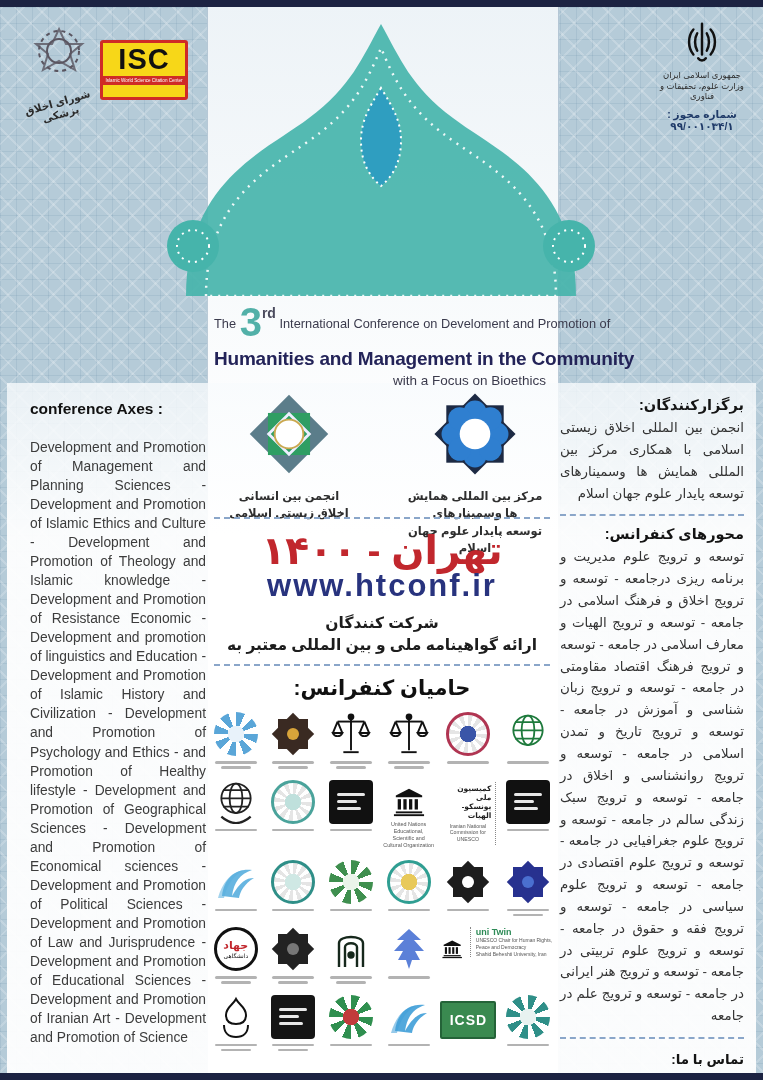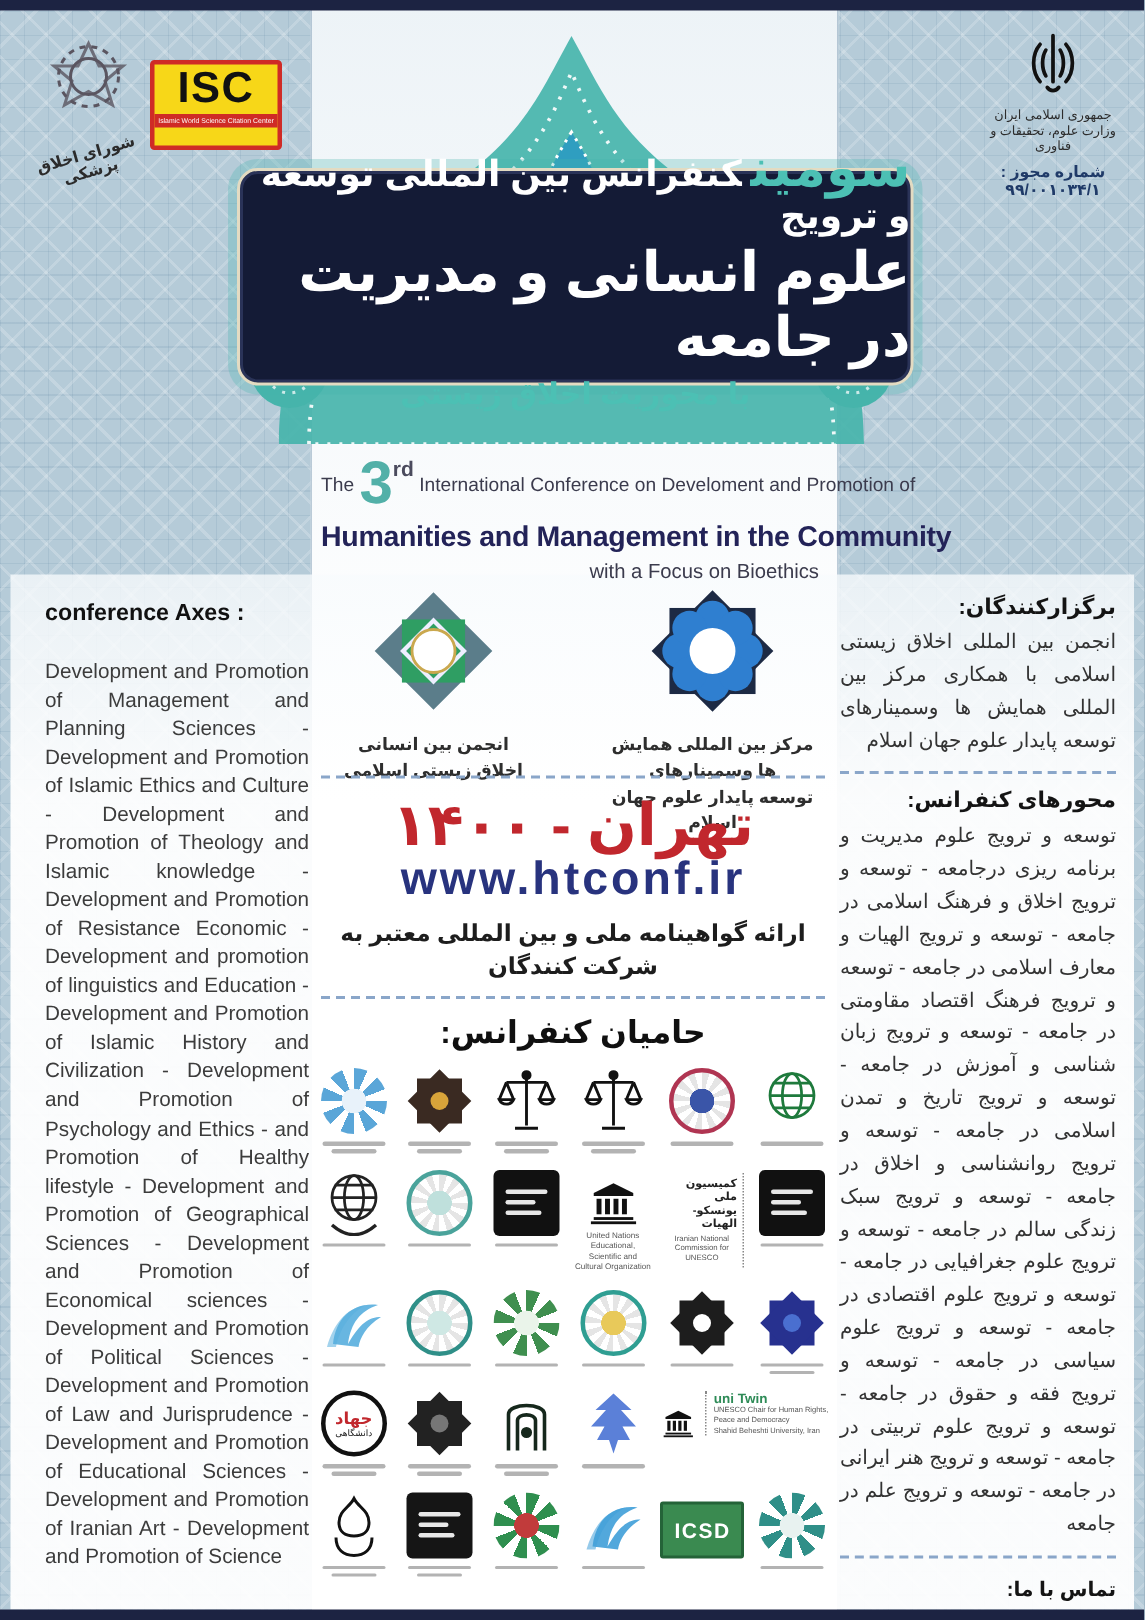--- a/index.html
+++ b/index.html
@@ -156,27 +156,20 @@
         <path d="M19,42 C21,45 25,45 27,42"></path>
       </g>
     </svg>
     <div class="gov-lines">
       <div>جمهوری اسلامی ایران</div>
       <div>وزارت علوم، تحقیقات و فناوری</div>
     </div>
     <div class="gov-lic">شماره مجوز : ۹۹/۰۰۱۰۳۴/۱</div>
   </div>
 
-  <div class="banner">
-    <div class="bn1">
-      <span class="accent">سومین</span><span>کنفرانس بین المللی توسعه و ترویج</span>
-    </div>
-    <div class="bn2">علوم انسانی و مدیریت در جامعه</div>
-    <div class="bn3">با محوریت اخلاق زیستی</div>
-  </div>
 
   <div class="title-en">
     <div class="t1">
       <span>The</span>
       <span class="big3">3</span><span class="rd">rd</span>
       <span>International Conference on Develoment and Promotion of</span>
     </div>
     <div class="t2">Humanities and Management in the Community</div>
     <div class="t3">with a Focus on Bioethics</div>
   </div>
@@ -226,22 +219,22 @@
         <div>مرکز بین المللی همایش ها وسمینارهای</div>
         <div>توسعه پایدار علوم جهان اسلام</div>
       </div>
     </div>
   </div>
 
   <div class="dashsep sep1"></div>
   <div class="city">تهران - ۱۴۰۰</div>
   <div class="site">www.htconf.ir</div>
   <div class="cert">
+    <div>شرکت کنندگان</div>
     <div>ارائه گواهینامه ملی و بین المللی معتبر به</div>
-    <div>شرکت کنندگان</div>
   </div>
   <div class="dashsep sep2"></div>
   <div class="sp-head">حامیان کنفرانس:</div>
 
   <div class="sp-grid" id="sponsor-grid">
       <div class="sp-cell">
         <span class="lg flower" style="--c:#5aa6d8;--c2:#e8f2fa"></span>
         <span class="cap">
           <i></i>
           <i></i>

